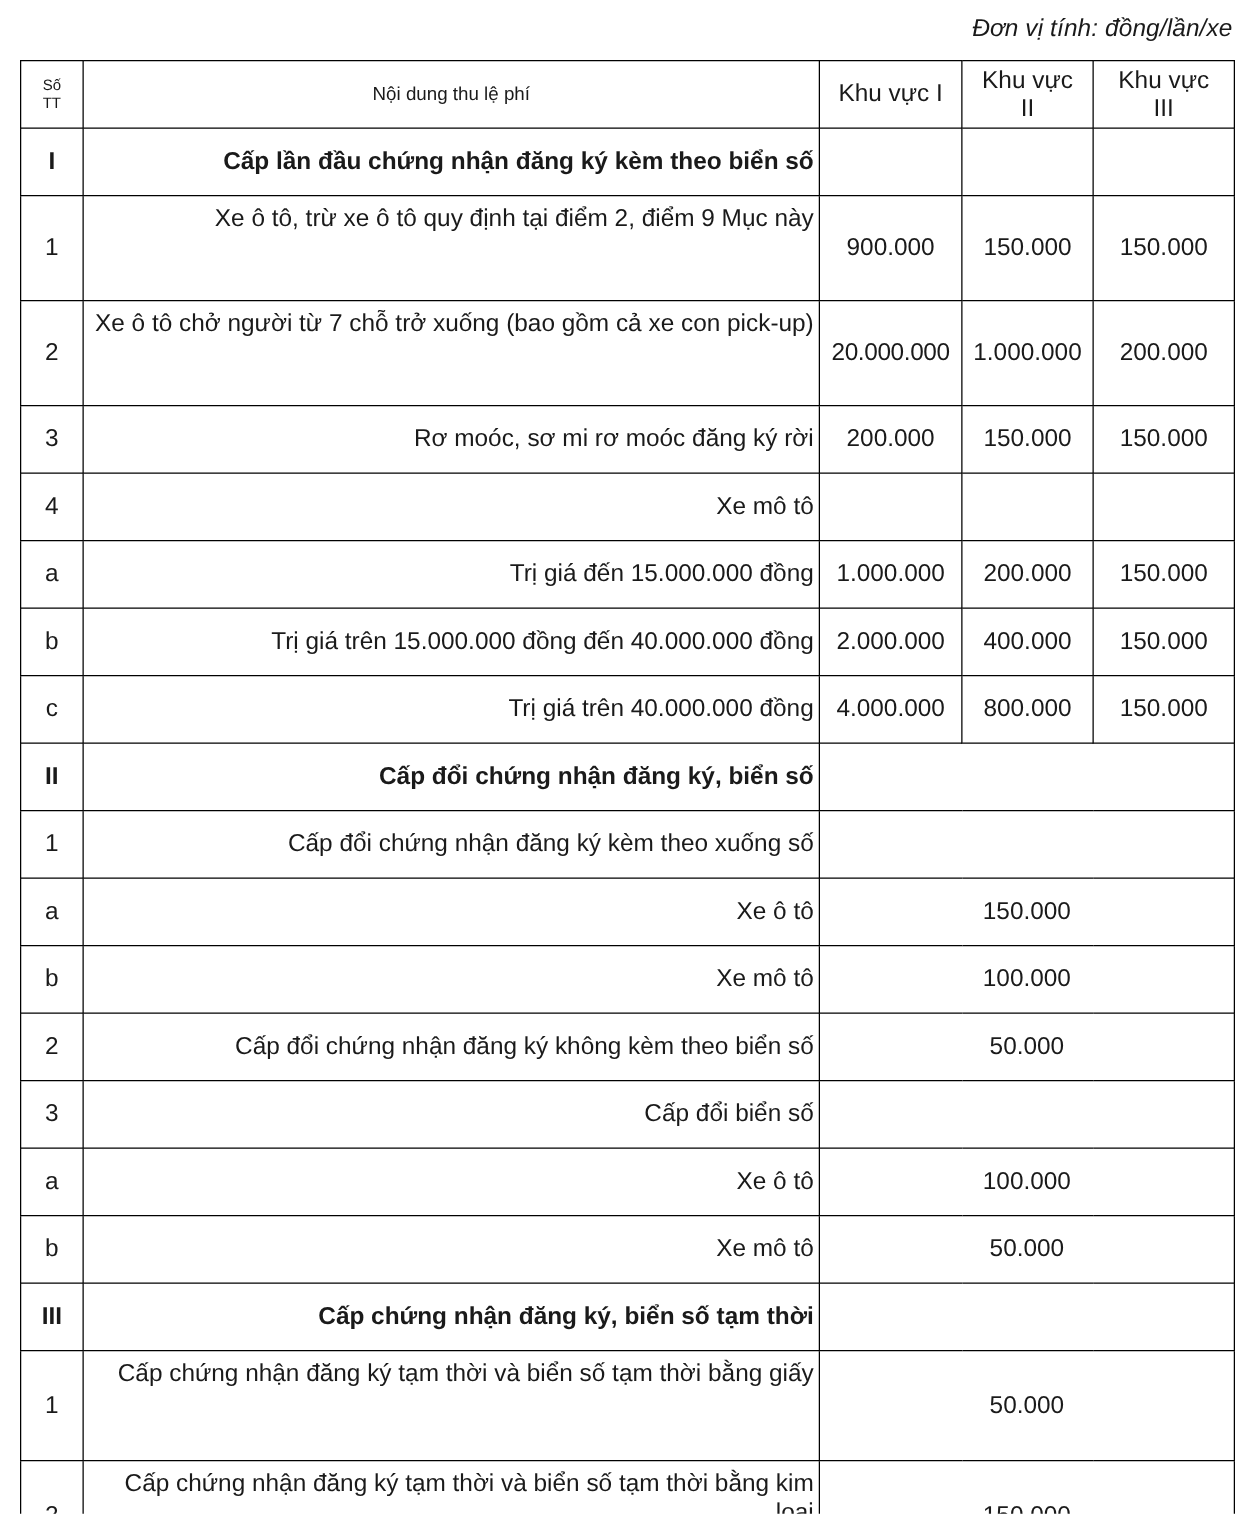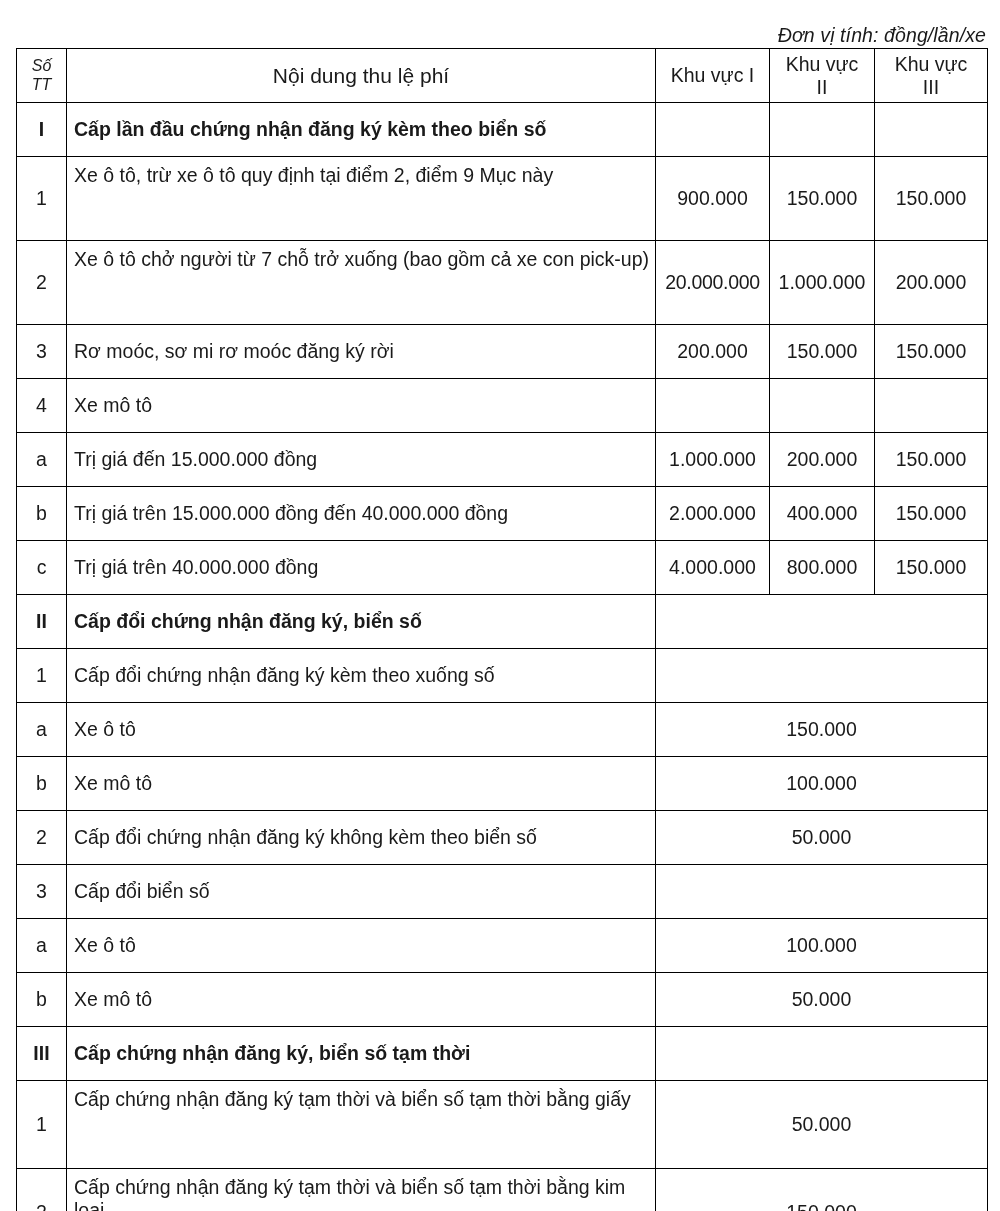--- a/index.html
+++ b/index.html
@@ -15,21 +15,21 @@
     overflow: hidden;
   }
   .page {
     position: relative;
     width: 1000px;
     height: 1211px;
     box-sizing: border-box;
   }
   .unit-caption {
     position: absolute;
-    top: 24px;
+    top: 12px;
     right: 14px;
     font-style: italic;
     font-size: 19.5px;
     letter-spacing: 0.1px;
     color: #1a1a1a;
     white-space: nowrap;
   }
   .fee-table {
     position: absolute;
     left: 16px;
@@ -56,33 +56,33 @@
   
   thead th {
     text-align: center;
     font-weight: bold;
     font-size: 20px;
     line-height: 1.14;
     padding: 8px 2px;
     height: 54px;
     box-sizing: border-box;
   }
-  th.head-no { font-size: 16px; font-style: italic; }
-  th.head-desc { font-size: 21px; }
+  th.head-no { font-size: 12px; }
+  th.head-desc { font-size: 15px; }
 
   
   td.no {
     text-align: center;
     vertical-align: middle;
   }
   td.no.bold { font-weight: bold; }
 
   
   td.desc {
-    text-align: left;
+    text-align: right;
     padding: 0 4px 0 7px;
     line-height: 1.2;
   }
   td.desc.bold { font-weight: bold; }
   td.desc.wrap {
     vertical-align: top;
     padding-top: 7px;
   }
 
   

